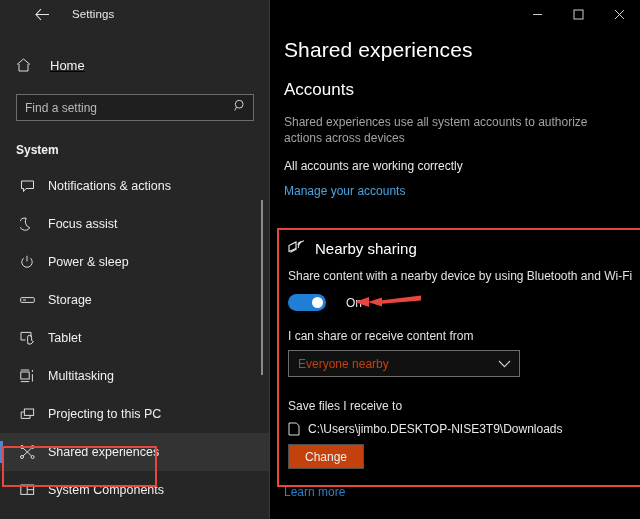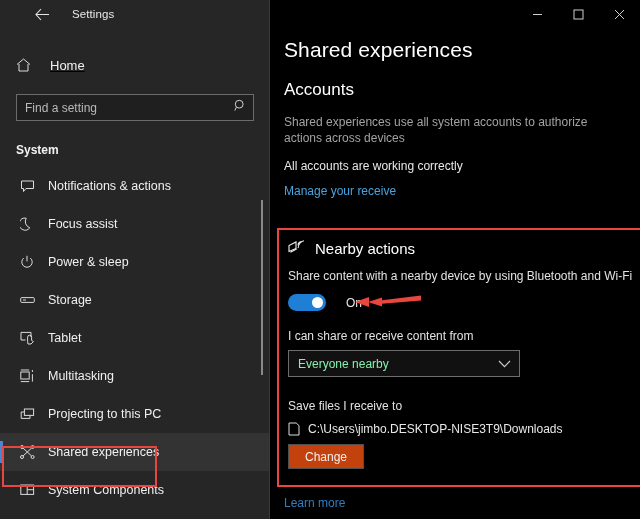--- a/index.html
+++ b/index.html
@@ -285,21 +285,21 @@
     margin-top: 7px;
     width: 232px;
     height: 27px;
     background: #111111;
     border: 1px solid #6e6e6e;
     display: flex;
     align-items: center;
     justify-content: space-between;
     padding: 0 8px 0 9px;
   }
-  .combo .c-val { font-size: 12px; color: #86efac; }
+  .combo .c-val { font-size: 12px; color: #c2410c; }
   .combo .c-chev { color: #cfcfcf; }
 
   .save-label {
     margin-top: 22px;
     font-size: 12px;
     color: #e2e2e2;
   }
 
   .path-row {
     margin-top: 9px;
@@ -319,21 +319,21 @@
     background: #c2410c;
     border: 1px solid #4f4f4f;
     color: #f0f0f0;
     font-size: 12px;
     font-family: "Liberation Sans", sans-serif;
   }
 
   .learn-more {
     position: absolute;
     left: 14px;
-    top: 496px;
+    top: 485px;
     font-size: 12px;
     color: #2f7ec0;
     text-decoration: none;
   }
 
   
   .anno-arrow {
     position: absolute;
     left: 352px;
     top: 293px;
@@ -499,35 +499,35 @@
             <path d="M1 1 L10 10 M10 1 L1 10" stroke="#cfcfcf" stroke-width="1"></path>
           </svg>
       </div>
     </div>
 
     <div class="content">
       <h1 class="page-title">Shared experiences</h1>
       <h2 class="sub-head">Accounts</h2>
       <p class="body-text">Shared experiences use all system accounts to authorize actions across devices</p>
       <p class="status-text">All accounts are working correctly</p>
-      <a class="link" href="#">Manage your receive</a>
+      <a class="link" href="#">Manage your accounts</a>
     </div>
 
     <div class="nearby-group">
 
       <div class="group-title-row">
         <span>
           <svg width="19" height="17" viewBox="0 0 19 17">
             <path d="M1 11.5 L1 5.5 L8 2 L8 8.4 Z" stroke="#f0f0f0" stroke-width="1.1" fill="none"></path>
             <path d="M2.4 12.2 L8.6 9" stroke="#f0f0f0" stroke-width="1.1" fill="none"></path>
             <path d="M10 5.4 A4.2 4.2 0 0 1 13.6 1.6" stroke="#f0f0f0" stroke-width="1.1" fill="none"></path>
             <path d="M10.2 8.1 A6.8 6.8 0 0 1 16 0.8" stroke="#f0f0f0" stroke-width="1.1" fill="none"></path>
           </svg>
         </span>
-        <span class="group-title">Nearby actions</span>
+        <span class="group-title">Nearby sharing</span>
       </div>
 
       <div class="group-desc">Share content with a nearby device by using Bluetooth and Wi-Fi</div>
 
       <div class="toggle-row">
         <div class="toggle">
           <div class="knob"></div>
         </div>
         <span class="toggle-label">On</span>
       </div>

